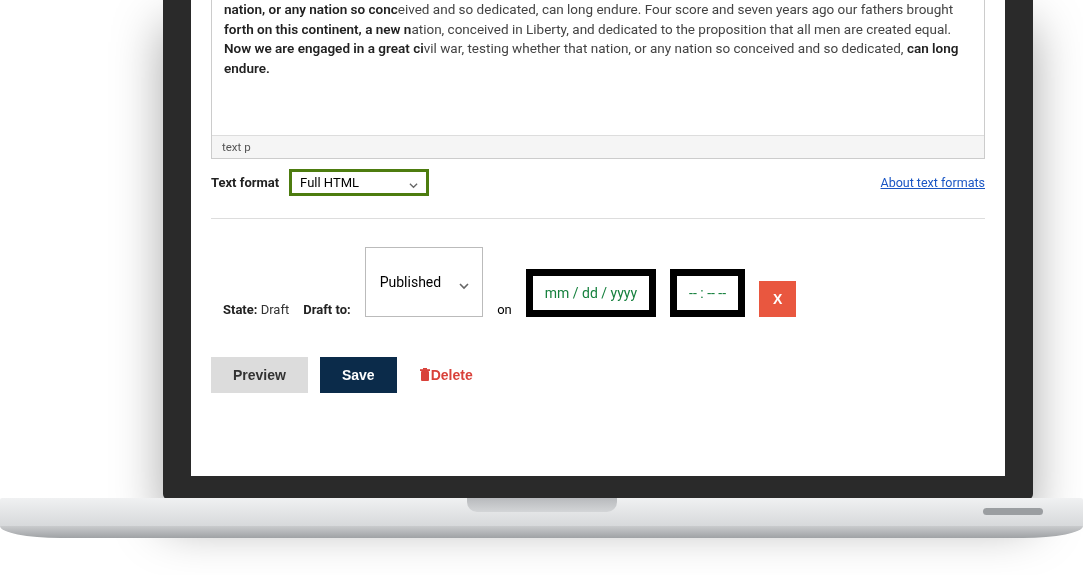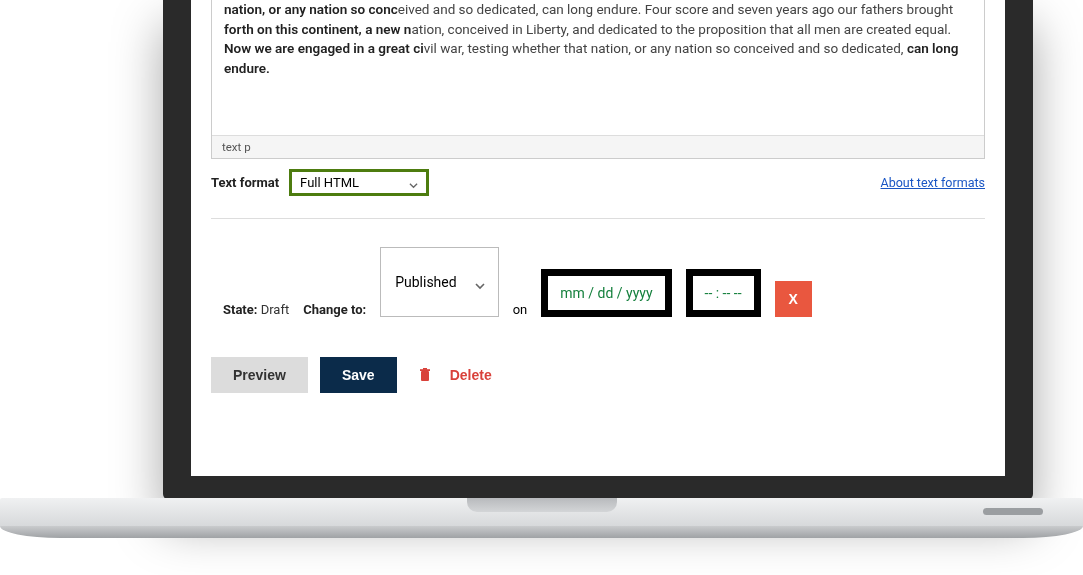--- a/index.html
+++ b/index.html
@@ -142,21 +142,21 @@
     }
     .btn-preview {
       background: #dcdcdc;
       color: #333;
     }
     .btn-delete {
       background: transparent;
       color: #d9413a;
       display: flex;
       align-items: center;
-      gap: 19px;
+      gap: 0;
       padding: 10px 10px;
     }
     .trash-icon {
       width: 12px; height: 14px;
       display: inline-block;
     }
     .laptop-base {
       position: absolute;
       left: 0;
       top: 498px;
@@ -218,21 +218,21 @@
       <a href="#" class="about-link">About text formats</a>
     </div>
 
     <hr class="divider">
 
     <div class="schedule-row">
       <span>
         <span class="lbl">State:</span>
         <span class="val">Draft</span>
       </span>
-      <span class="lbl">Change to:</span>
+      <span class="lbl">Draft to:</span>
       <div class="select-box">
         <span>Published</span>
         <span class="chevron">
           <svg viewBox="0 0 10 10" width="10" height="10">
               <path d="M1 3 L5 7 L9 3" fill="none" stroke="#666" stroke-width="1.6"></path>
             </svg>
         </span>
       </div>
       <span>on</span>
       <div class="input-box" style="min-width:104px;">mm / dd / yyyy</div>

